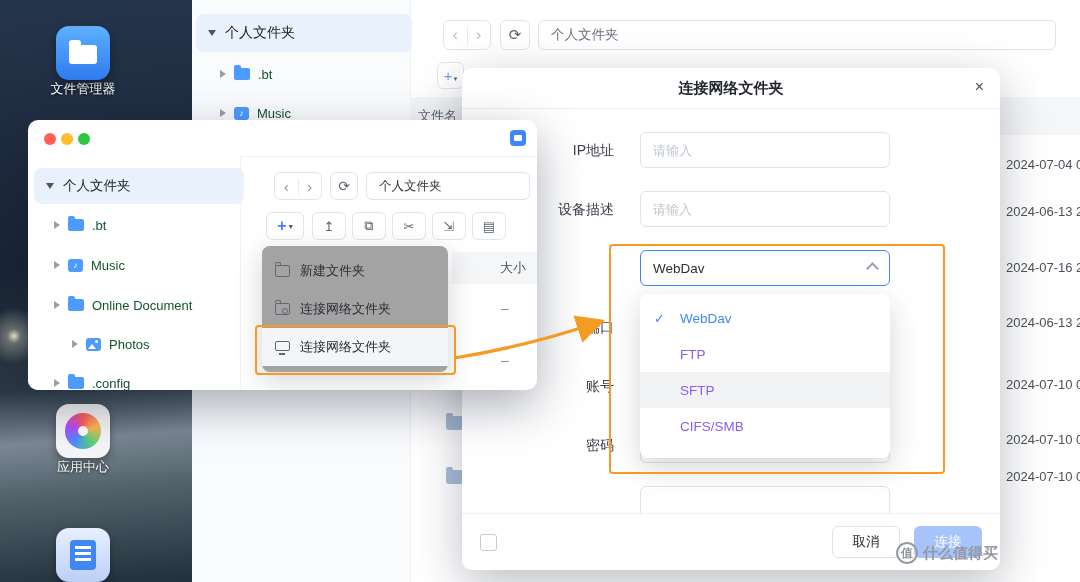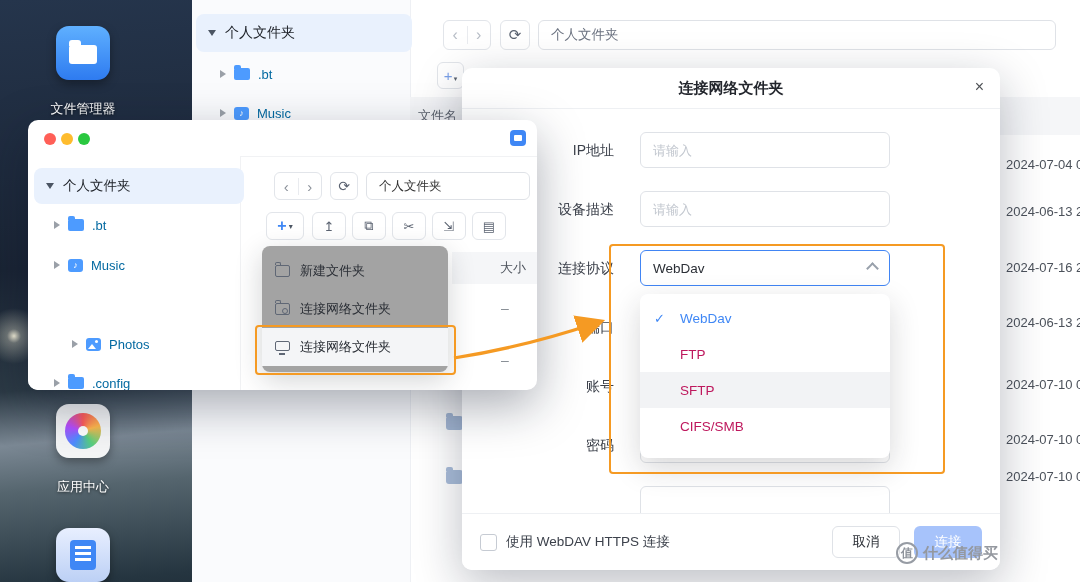--- a/index.html
+++ b/index.html
@@ -15,33 +15,33 @@
   .dic-img.fm{background:linear-gradient(180deg,#5fb0ff,#2e7bf0);box-shadow:0 4px 10px rgba(0,0,0,.35)}
   .fm-folder{position:absolute;left:13px;top:19px;width:28px;height:19px;background:#fff;border-radius:3px}
   .fm-folder::before{content:"";position:absolute;top:-5px;left:0;width:12px;height:6px;background:#fff;border-radius:3px 3px 0 0}
   .dic-img.apps{background:rgba(255,255,255,.92);box-shadow:0 4px 10px rgba(0,0,0,.35)}
   .apps-wheel{position:absolute;left:9px;top:9px;width:36px;height:36px;border-radius:50%;
     background:conic-gradient(#ff5b5b,#ffb84d,#58d07e,#4d8dff,#b44dff,#ff5b5b)}
   .apps-wheel::after{content:"";position:absolute;left:13px;top:13px;width:10px;height:10px;border-radius:50%;background:#fff}
   .dic-img.note{background:linear-gradient(180deg,#e8efff,#bcd0f5);box-shadow:0 4px 10px rgba(0,0,0,.35)}
   .note-pen{position:absolute;left:14px;top:12px;width:26px;height:30px;background:#3f87f5;border-radius:4px}
   .note-pen::after{content:"";position:absolute;left:5px;top:6px;width:16px;height:3px;background:#fff;box-shadow:0 6px 0 #fff,0 12px 0 #fff}
-  .dic-label{margin-top:20px;font-size:13px;color:#fff;text-shadow:0 1px 3px rgba(0,0,0,.7)}
+  .dic-label{margin-top:0;font-size:13px;color:#fff;text-shadow:0 1px 3px rgba(0,0,0,.7)}
   
   .btn{display:flex;align-items:center;justify-content:center;border:1px solid #e2e5ea;border-radius:6px;background:#fff;color:#5a6270;box-sizing:border-box}
   .tr{width:0;height:0;border-style:solid;flex:none}
   .tr.right{border-width:4px 0 4px 6px;border-color:transparent transparent transparent #9aa0a8}
   .tr.down{border-width:6px 4px 0 4px;border-color:#4b5563 transparent transparent transparent}
   .ficon{width:16px;height:12px;background:#4d9bff;border-radius:2px;position:relative;flex:none}
   .ficon::before{content:"";position:absolute;top:-3px;left:0;width:7px;height:4px;background:#4d9bff;border-radius:2px 2px 0 0}
   .micon{width:15px;height:13px;border-radius:3px;background:#4d9bff;color:#fff;position:relative;flex:none;font-size:9px;line-height:13px;text-align:center}
   .micon.photo::before{content:"";position:absolute;right:3px;top:2px;width:3px;height:3px;border-radius:50%;background:#fff}
   .micon.photo::after{content:"";position:absolute;left:2px;bottom:2px;border-left:4px solid transparent;border-right:4px solid transparent;border-bottom:5px solid #fff}
   .micon.music::after{content:"♪";position:absolute;left:0;right:0;top:0}
-  .srow{position:absolute;display:flex;align-items:center;gap:8px;font-size:13px;color:#0369a1}
+  .srow{position:absolute;display:flex;align-items:center;gap:8px;font-size:13px;color:#14532d}
   .rootrow{position:absolute;display:flex;align-items:center;gap:9px;background:#e9f1fd;border-radius:8px;font-size:14px;color:#20242b}
   
   #bgw{position:absolute;left:192px;top:0;width:888px;height:582px;background:#fff}
   #bgw .side{position:absolute;left:0;top:0;width:218px;height:582px;background:#fafbfd;border-right:1px solid #eef0f4}
   #bgw .hdr{position:absolute;left:218px;right:0;top:97px;height:38px;background:#f5f6f8;display:flex;align-items:center;font-size:13px;color:#5f6670}
   .daterow{position:absolute;left:814px;width:80px;font-size:13px;color:#4c525b;white-space:nowrap}
   .stripico{position:absolute;width:17px;height:14px;background:#a9bdd9;border-radius:3px}
   .stripico::before{content:"";position:absolute;top:-3px;left:0;width:7px;height:4px;background:#a9bdd9;border-radius:2px 2px 0 0}
   
   #dlg{position:absolute;left:462px;top:68px;width:538px;height:502px;background:#fff;border-radius:10px;
@@ -54,21 +54,21 @@
   .finput{position:absolute;left:178px;width:250px;height:36px;border:1px solid #dfe2e7;border-radius:6px;
     box-sizing:border-box;padding:0 12px;font-size:13px;color:#333;outline:none;background:#fff;
     font-family:"Liberation Sans","DejaVu Sans",sans-serif}
   .finput::placeholder{color:#c2c7cf}
   .fselect{position:absolute;left:178px;width:250px;height:36px;border:1px solid #4185f4;border-radius:6px;
     box-sizing:border-box;display:flex;align-items:center;padding:0 12px;font-size:13.5px;color:#2b2f36;background:#fff}
   .chev-up{margin-left:auto;width:7px;height:7px;border-top:2px solid #98a0ab;border-right:2px solid #98a0ab;
     transform:rotate(-45deg);flex:none}
   .opts{position:absolute;left:178px;top:226px;width:250px;height:164px;background:#fff;border-radius:8px;
     box-shadow:0 10px 30px rgba(31,35,41,.18);padding:6px 0;box-sizing:border-box;z-index:3}
-  .opt{position:relative;height:36px;display:flex;align-items:center;padding-left:40px;font-size:13.5px;color:#be185d}
+  .opt{position:relative;height:36px;display:flex;align-items:center;padding-left:40px;font-size:13.5px;color:#8b5cf6}
   .opt.sel{color:#3f87f5}
   .opt .opt-check{position:absolute;left:14px;font-size:13px;color:#3f87f5}
   .opt.hover{background:#f2f3f5}
   .dlg-foot{position:absolute;left:0;right:0;top:445px;height:57px;background:#fff;border-top:1px solid #eef0f3;
     display:flex;align-items:center;padding:0 18px;box-sizing:border-box;z-index:4}
   .cbox{width:15px;height:15px;border:1px solid #c6cbd3;border-radius:3px;background:#fff;flex:none}
   .cb-label{margin-left:9px;font-size:13.5px;color:#3c414b}
   .fbtn{width:68px;height:32px;border-radius:6px;display:flex;align-items:center;justify-content:center;font-size:13.5px;box-sizing:border-box}
   .fbtn.cancel{border:1px solid #dfe2e7;color:#2b2f36;background:#fff;margin-left:auto}
   .fbtn.confirm{background:#a7c3fb;color:#fff;margin-left:14px}
@@ -181,21 +181,20 @@
 
     <div class="frow" style="top:64px;width:100%">
       <div class="flabel">IP地址</div>
       <input class="finput" placeholder="请输入" style="">
     </div>
     <div class="frow" style="top:123px;width:100%">
       <div class="flabel">设备描述</div>
       <input class="finput" placeholder="请输入" style="">
     </div>
     <div class="frow" style="top:182px;width:100%">
-      <div class="flabel">连接协议</div>
       <div class="fselect">
         <span>WebDav</span>
         <span class="chev-up"></span>
       </div>
     </div>
     <div class="frow" style="top:241px;width:100%">
       <div class="flabel">端口</div>
       <input class="finput" style="">
     </div>
     <div class="frow" style="top:300px;width:100%">
@@ -221,21 +220,20 @@
       <div class="opt hover">
         <span>SFTP</span>
       </div>
       <div class="opt">
         <span>CIFS/SMB</span>
       </div>
     </div>
 
     <div class="dlg-foot">
       <span class="cbox"></span>
-      <span class="cb-label">使用 WebDAV HTTPS 连接</span>
       <div class="fbtn cancel">取消</div>
       <div class="fbtn confirm">连接</div>
     </div>
   </div>
 
   <div id="midw">
     <div class="titlebar">
       <span class="light" style="left:16px;background:#ff5f57"></span>
       <span class="light" style="left:33px;background:#febc2e"></span>
       <span class="light" style="left:50px;background:#2ac840"></span>
@@ -249,20 +247,25 @@
       </div>
       <div class="srow" style="left:26px;top:55px;height:28px">
         <span class="tr right"></span>
         <span class="ficon"></span>
         <span>.bt</span>
       </div>
       <div class="srow" style="left:26px;top:95px;height:28px">
         <span class="tr right"></span>
         <span class="micon music"></span>
         <span>Music</span>
+      </div>
+      <div class="srow" style="left:26px;top:135px;height:28px">
+        <span class="tr right"></span>
+        <span class="ficon"></span>
+        <span>Online Document</span>
       </div>
       <div class="srow" style="left:44px;top:174px;height:28px">
         <span class="tr right"></span>
         <span class="micon photo"></span>
         <span>Photos</span>
       </div>
       <div class="srow" style="left:26px;top:213px;height:28px">
         <span class="tr right"></span>
         <span class="ficon"></span>
         <span>.config</span>

